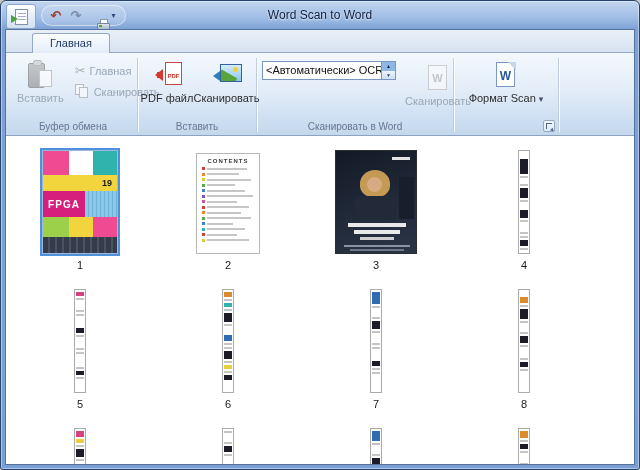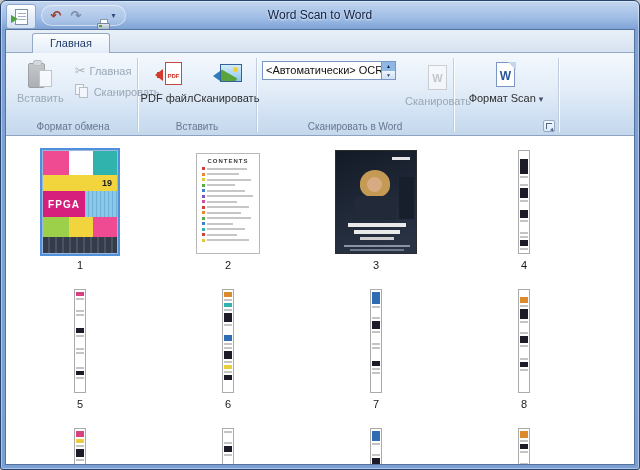--- a/index.html
+++ b/index.html
@@ -238,21 +238,21 @@
               <span class="iconwrap">
                   <span class="ic-copy">
                     <i></i>
                     <i></i>
                   </span>
                 </span>
               <span>Сканировать</span>
             </div>
           </div>
         </div>
-        <div class="glabel">Формат обмена</div>
+        <div class="glabel">Буфер обмена</div>
       </div>
       <div class="gsep"></div>
 
       <div class="rgroup" style="width:118px">
         <div class="gcontent" style="justify-content:center">
           <div class="rbtn big">
             <span class="iconwrap">
                 <span class="ic-pdf">
               <i class="pdf-arr"></i>
                   <i class="pdf-arrbar"></i>

